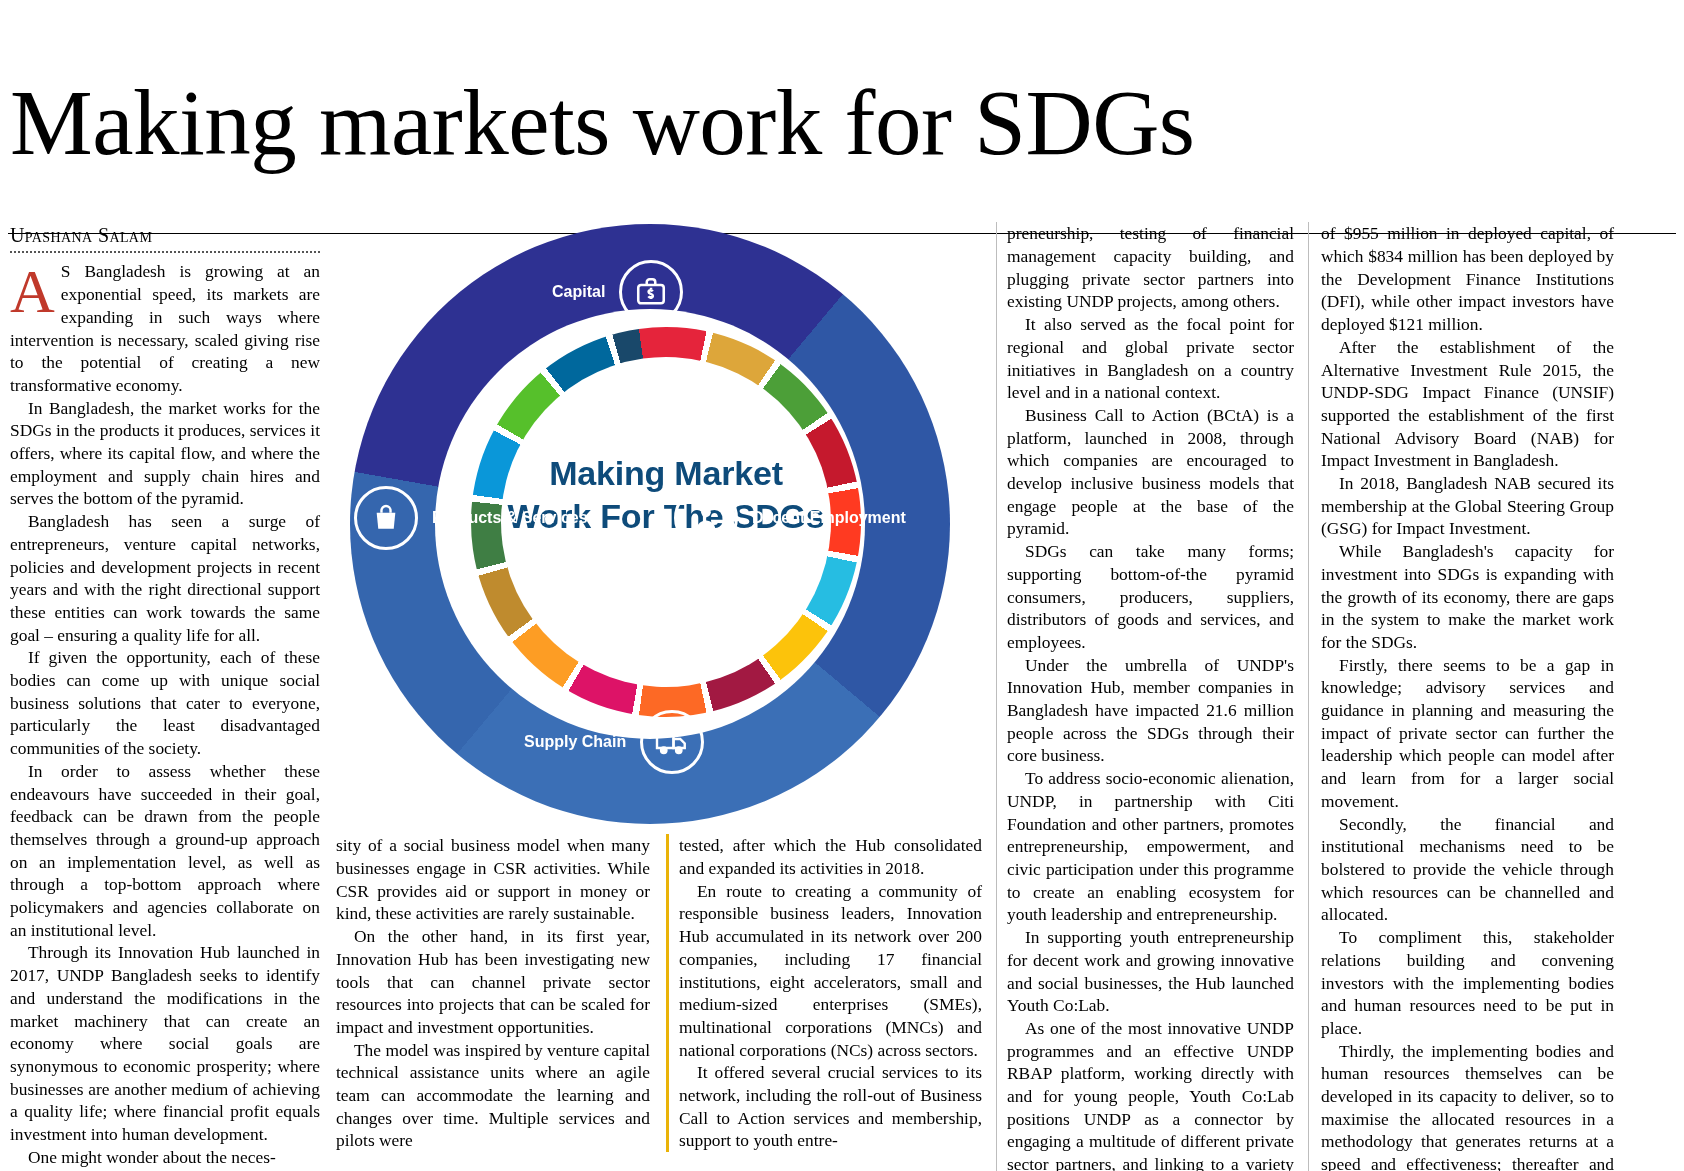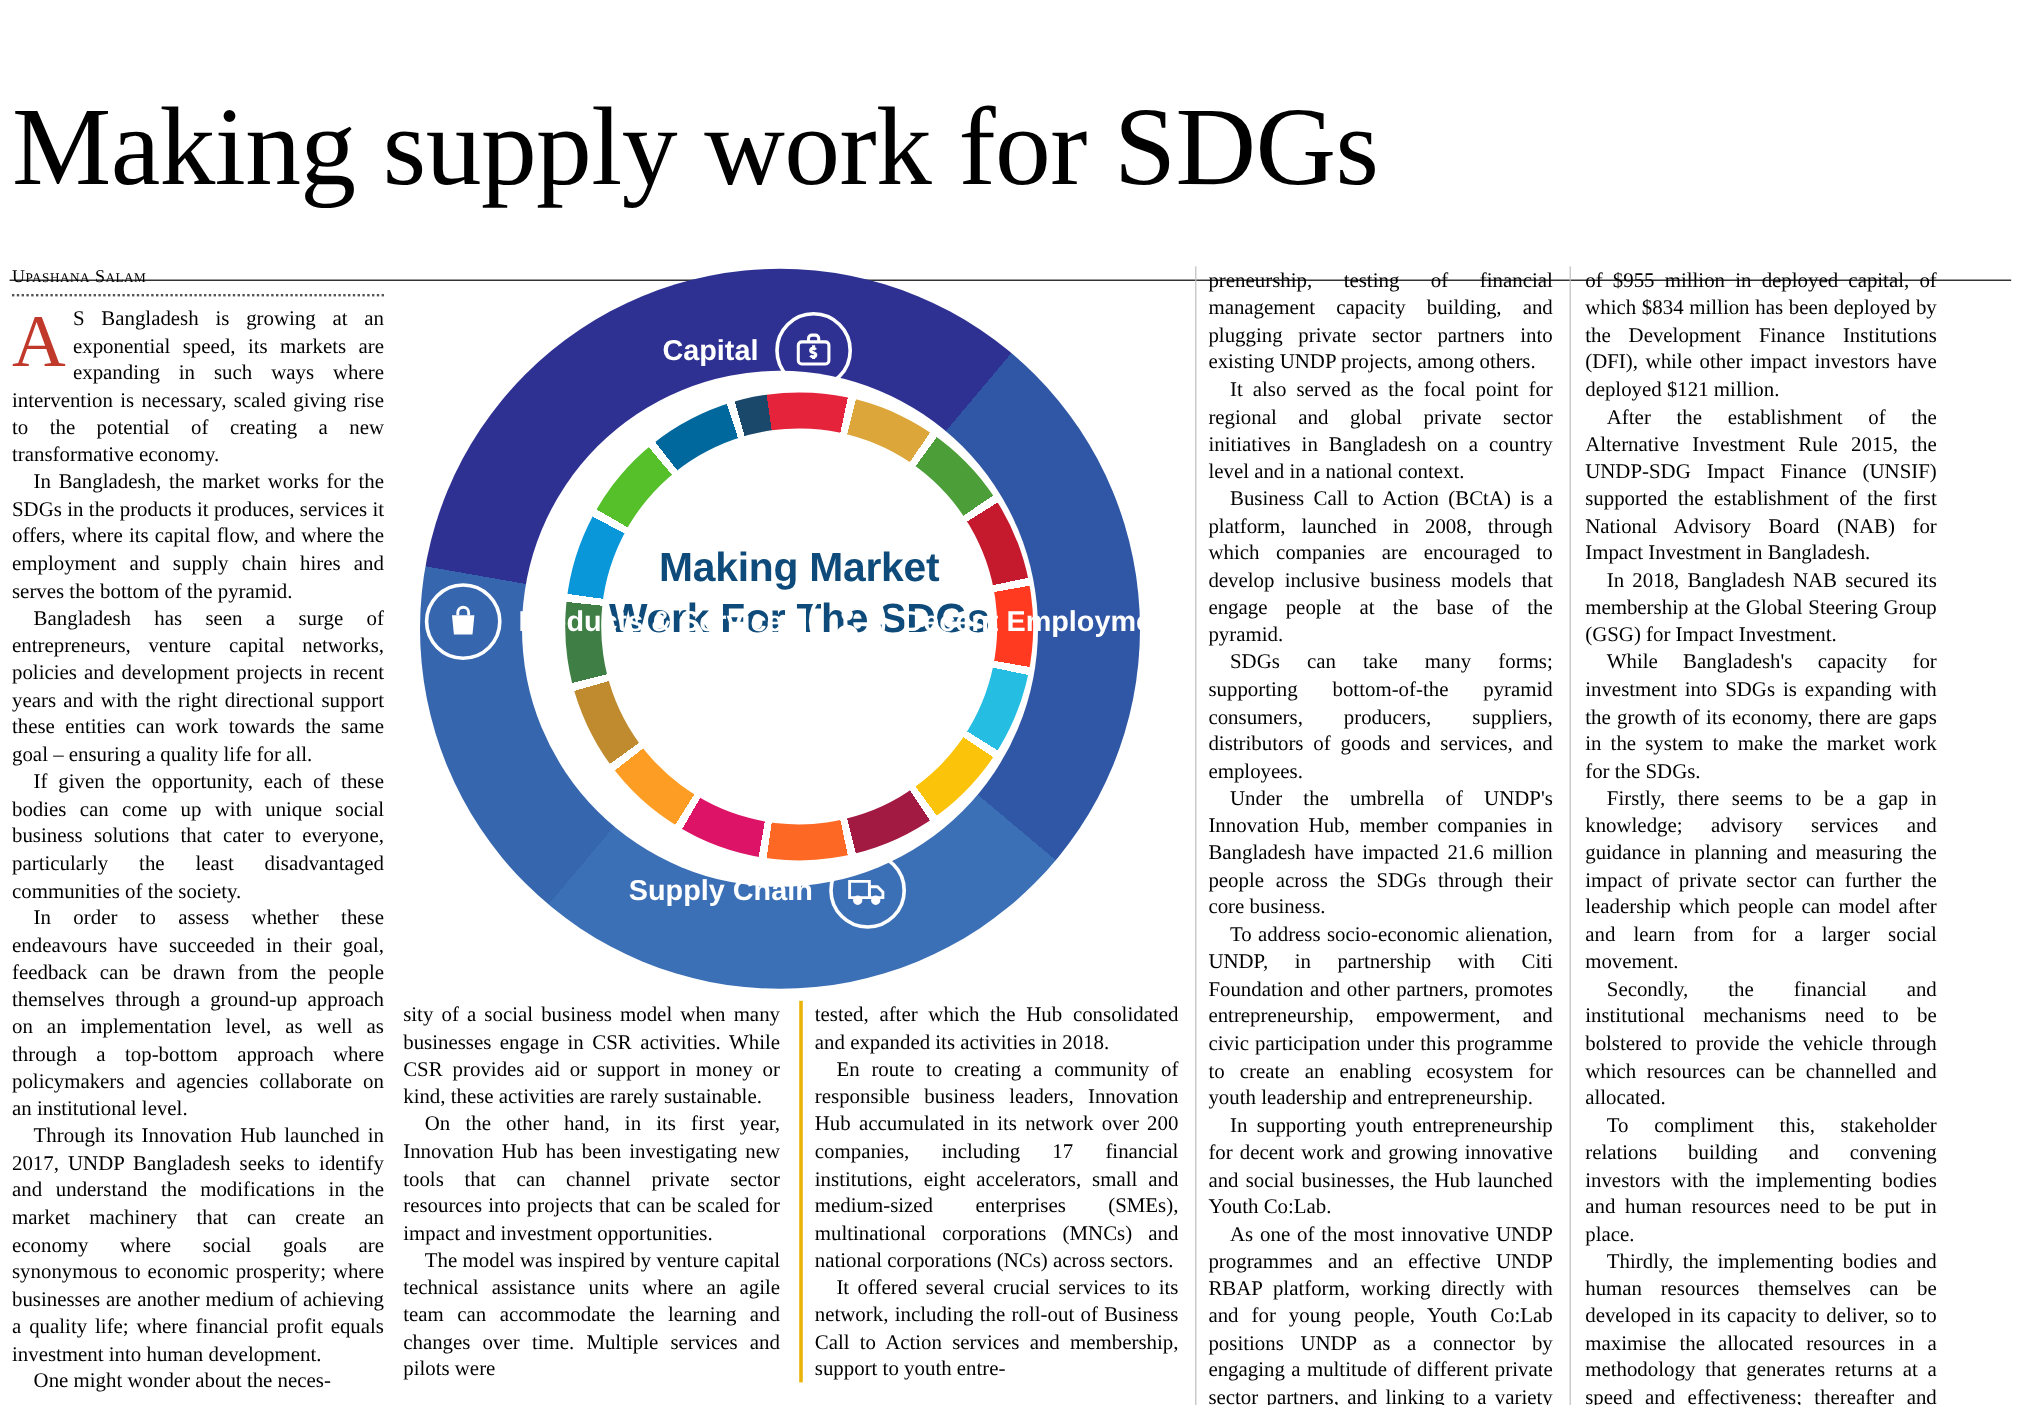--- a/index.html
+++ b/index.html
@@ -49,21 +49,21 @@
     text-align: justify;
     hyphens: auto;
     position: relative;
   }
   .col1 { width: 326px; padding-right: 16px; }
   .col-mid { width: 660px; position: relative; }
   .col3 { width: 312px; padding: 0 14px 0 10px; border-left: 1px solid #bdbdbd; }
   .col4 { width: 312px; padding: 0 6px 0 12px; border-left: 1px solid #bdbdbd; }
   .byline {
     font-variant: small-caps;
-    font-size: 15px;
+    font-size: 20px;
     letter-spacing: 0.4px;
     margin: 0 0 3px 0;
   }
   .dotrule {
     border-top: 2px dotted #555;
     height: 0;
     margin: 2px 0 7px 0;
   }
   p { margin: 0; text-indent: 18px; }
   p.first { text-indent: 0; }
@@ -168,21 +168,21 @@
     font-size: 34px;
     line-height: 1.25;
     color: #0e4b7a;
     letter-spacing: -0.2px;
   }
   .node {
     position: absolute;
     color: #ffffff;
     font-family: "Liberation Sans", sans-serif;
     font-weight: bold;
-    font-size: 24px;
+    font-size: 16px;
     line-height: 1.15;
   }
   .circle-icon {
     width: 64px; height: 64px;
     border-radius: 50%;
     border: 3px solid #ffffff;
     display: flex;
     align-items: center;
     justify-content: center;
   }
@@ -210,21 +210,21 @@
     width: 330px;
   }
   .mid-lower .mc1 { padding-right: 16px; }
   .mid-lower .mc2 { padding: 0 14px 0 10px; border-left: 3px solid #eab308; }
 </style>
 </head>
 <body>
 
 <div class="page">
 
-  <h1 class="headline">Making supply work for SDGs</h1>
+  <h1 class="headline">Making markets work for SDGs</h1>
   <hr class="rule">
 
   <div class="cols">
 
     <div class="col col1">
       <div class="byline">Upashana Salam</div>
       <div class="dotrule"></div>
       <p class="first"><span class="dropcap">A</span><span>S Bangladesh is growing at an exponential speed, its markets are expanding in such ways where intervention is necessary, scaled giving rise to the potential of creating a new transformative economy.</span></p>
       <p>In Bangladesh, the market works for the SDGs in the products it produces, services it offers, where its capital flow, and where the employment and supply chain hires and serves the bottom of the pyramid.</p>
       <p>Bangladesh has seen a surge of entrepreneurs, venture capital networks, policies and development projects in recent years and with the right directional support these entities can work towards the same goal – ensuring a quality life for all.</p>

